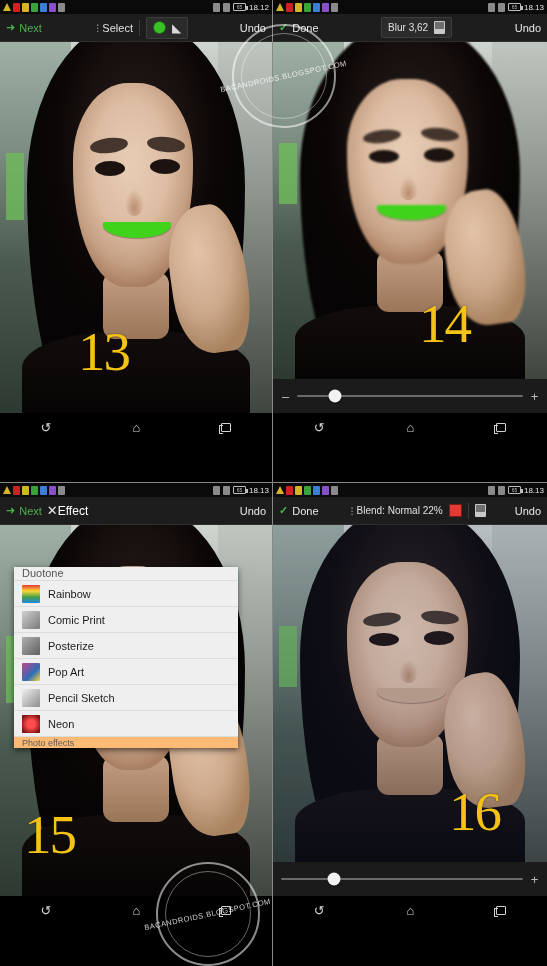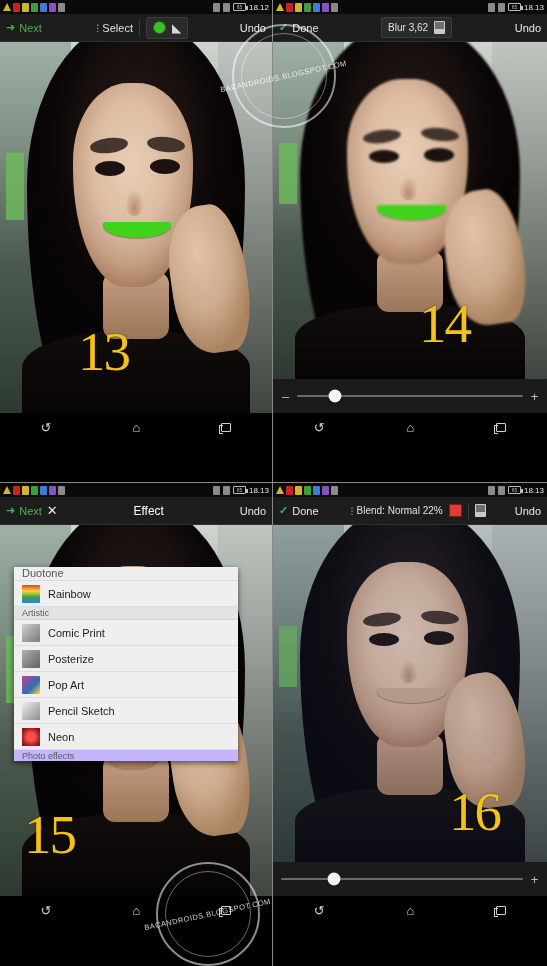--- a/index.html
+++ b/index.html
@@ -82,21 +82,21 @@
   .swatch-green { width:13px;height:13px;border-radius:50%;background:#39c226;border:1px solid #1f6b16; }
   .swatch-red { width:13px;height:13px;background:#e53935;border:1px solid #7c1a18; }
   .eraser-ic { font-size:12px; color:#d8d8d8; }
   .layer-ic {
     width:11px;height:13px;background:#c9c9c9;border-radius:1px;
     display:inline-block; position:relative;
   }
   .layer-ic:after{content:"";position:absolute;left:1px;top:1px;right:1px;bottom:5px;background:#6f6f6f;}
   .undo-txt { color:#e8e8e8; font-size:11px; }
   .close-x { color:#e8e8e8; font-size:13px; line-height:1; }
-  .effect-title { color:#ffffff; font-size:12px; flex:1; text-align:center; }
+  .effect-title { color:#ffffff; font-size:12px; flex:1; }
 
   
   .photo-wrap {
     position:relative;
     background:#000;
     overflow:hidden;
   }
   .photo {
     position:absolute; inset:0;
     overflow:hidden;
@@ -210,21 +210,21 @@
   }
   .eff-item.sel { background:#d8dde2; }
   .eff-item.clip-top { height:14px; align-items:flex-end; padding-bottom:1px; color:#555; }
   .eff-thumb { width:18px;height:18px;border-radius:1px;flex:none; }
   .eff-head {
     background:#e3e3e3; color:#5a5a5a; font-size:9px;
     padding:1px 8px; height:13px; display:flex; align-items:center;
     border-bottom:1px solid #d2d2d2;
   }
   .eff-foot {
-    background:#c4b5fd; color:#5a5a5a; font-size:9px;
+    background:#fdba74; color:#5a5a5a; font-size:9px;
     padding:0 8px; height:11px; display:flex; align-items:center;
   }
 
   
   .wm {
     position:absolute;
     border-radius:50%;
     border:2px solid rgba(255,255,255,.55);
     color:rgba(255,255,255,.8);
     font-size:8px;
@@ -435,21 +435,20 @@
       </div>
 
       <div class="effect-list">
         <div class="eff-item clip-top">
           <span>Duotone</span>
         </div>
         <div class="eff-item">
           <span class="eff-thumb" style="background:linear-gradient(180deg,#e53935,#fdd835,#43a047,#1e88e5)"></span>
           <span>Rainbow</span>
         </div>
-        <div class="eff-head">Artistic</div>
         <div class="eff-item">
           <span class="eff-thumb" style="background:linear-gradient(135deg,#cfcfcf,#7a7a7a)"></span>
           <span>Comic Print</span>
         </div>
         <div class="eff-item">
           <span class="eff-thumb" style="background:linear-gradient(135deg,#b0b0b0,#606060)"></span>
           <span>Posterize</span>
         </div>
         <div class="eff-item">
           <span class="eff-thumb" style="background:linear-gradient(135deg,#c4408f,#2f6fb5 60%,#fdd835)"></span>

